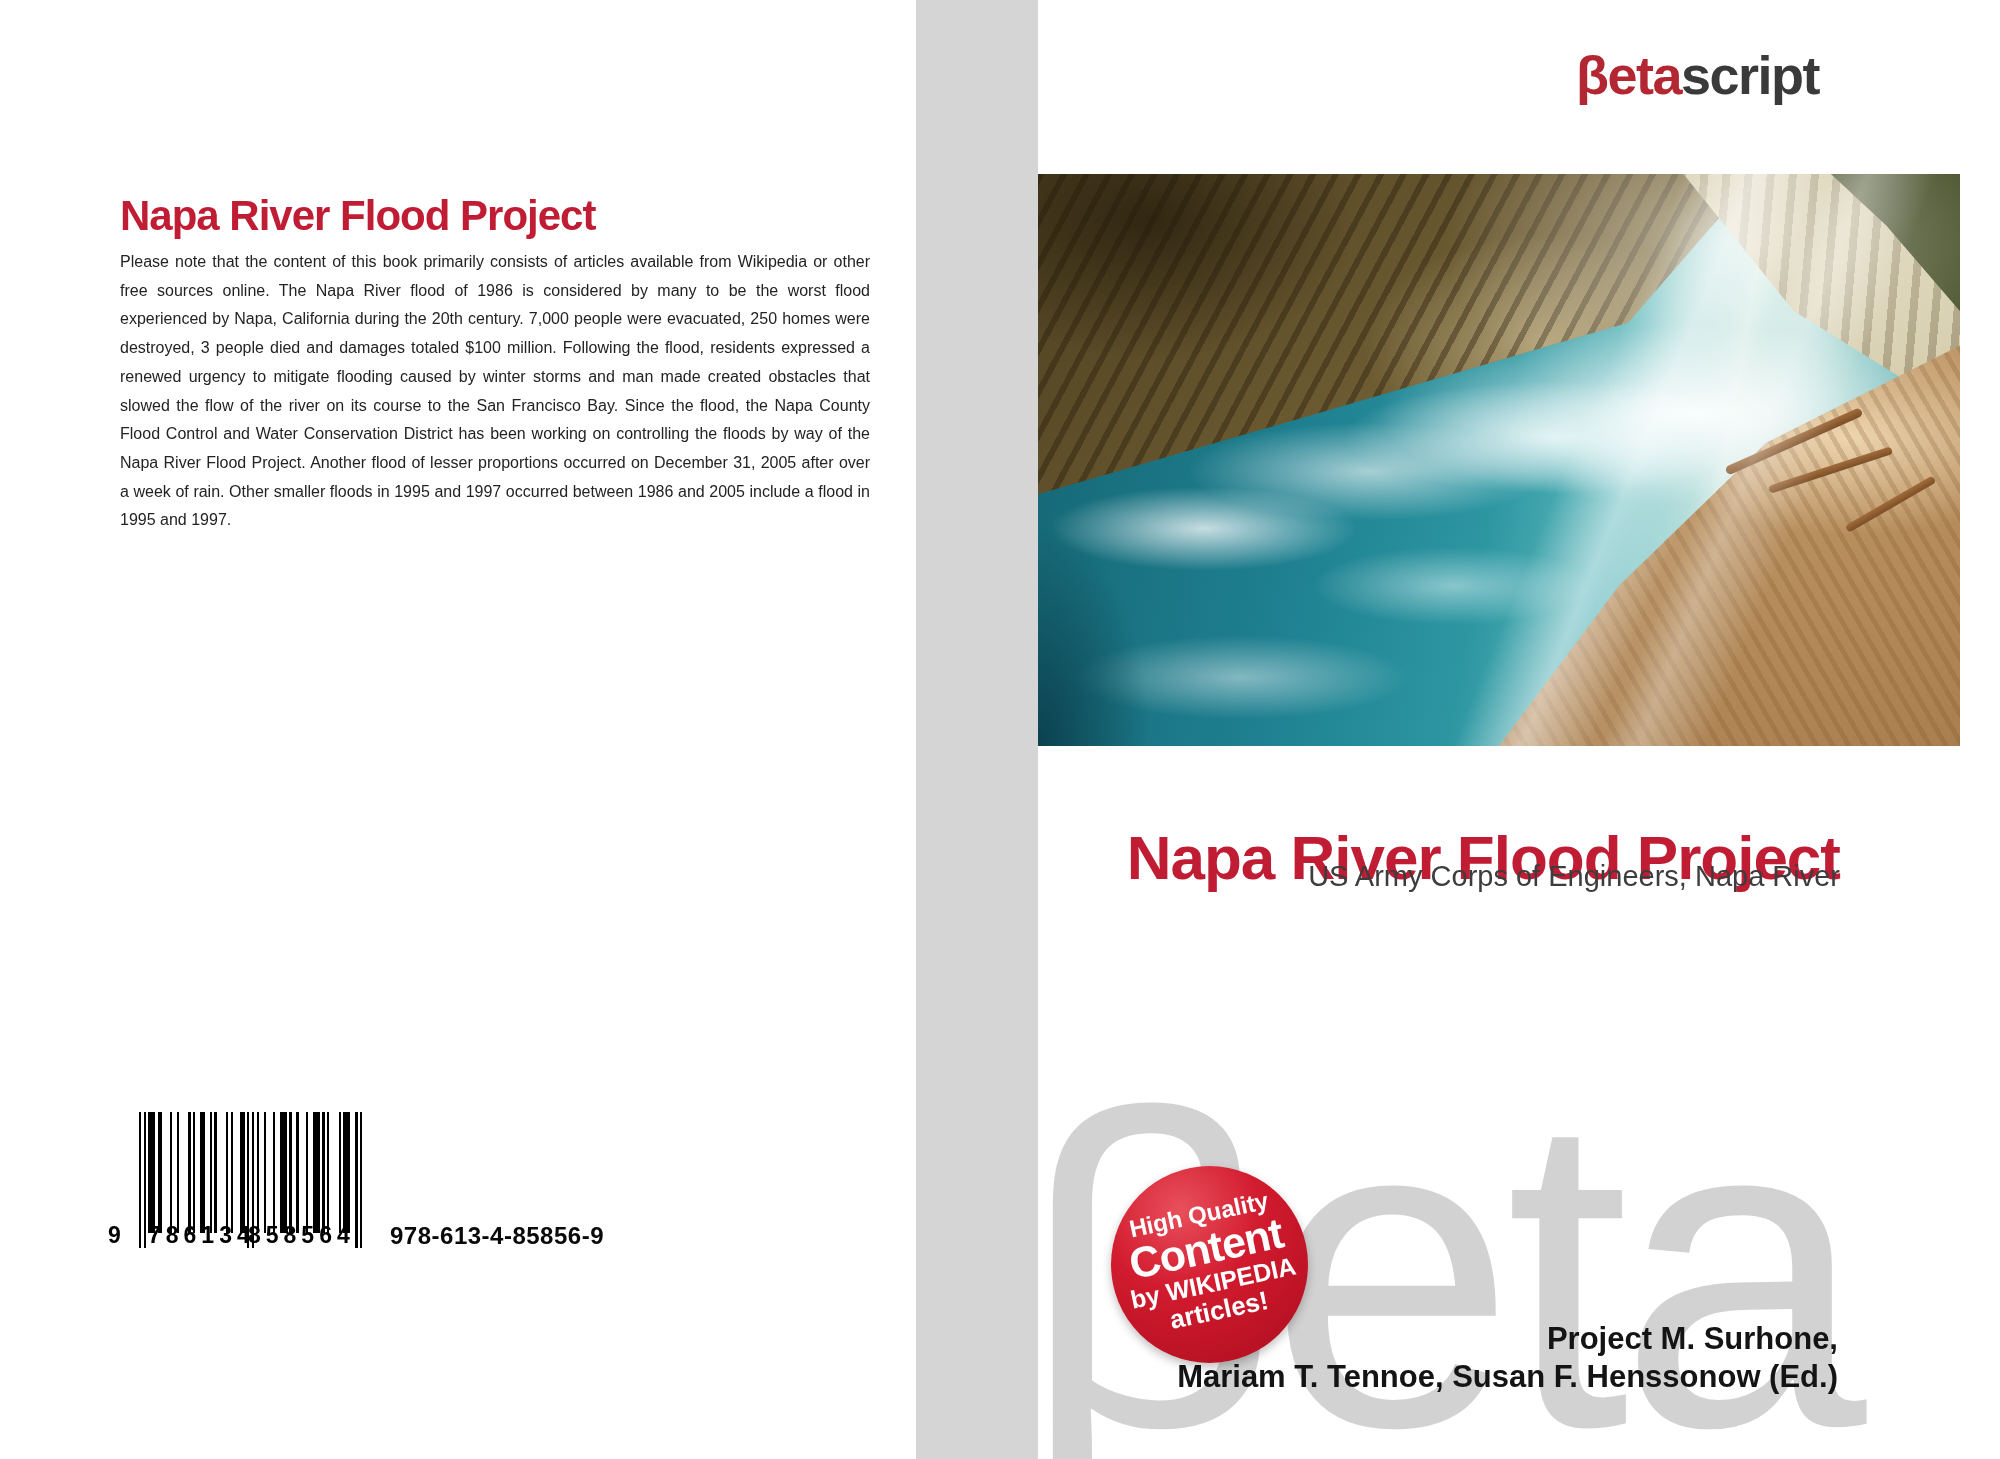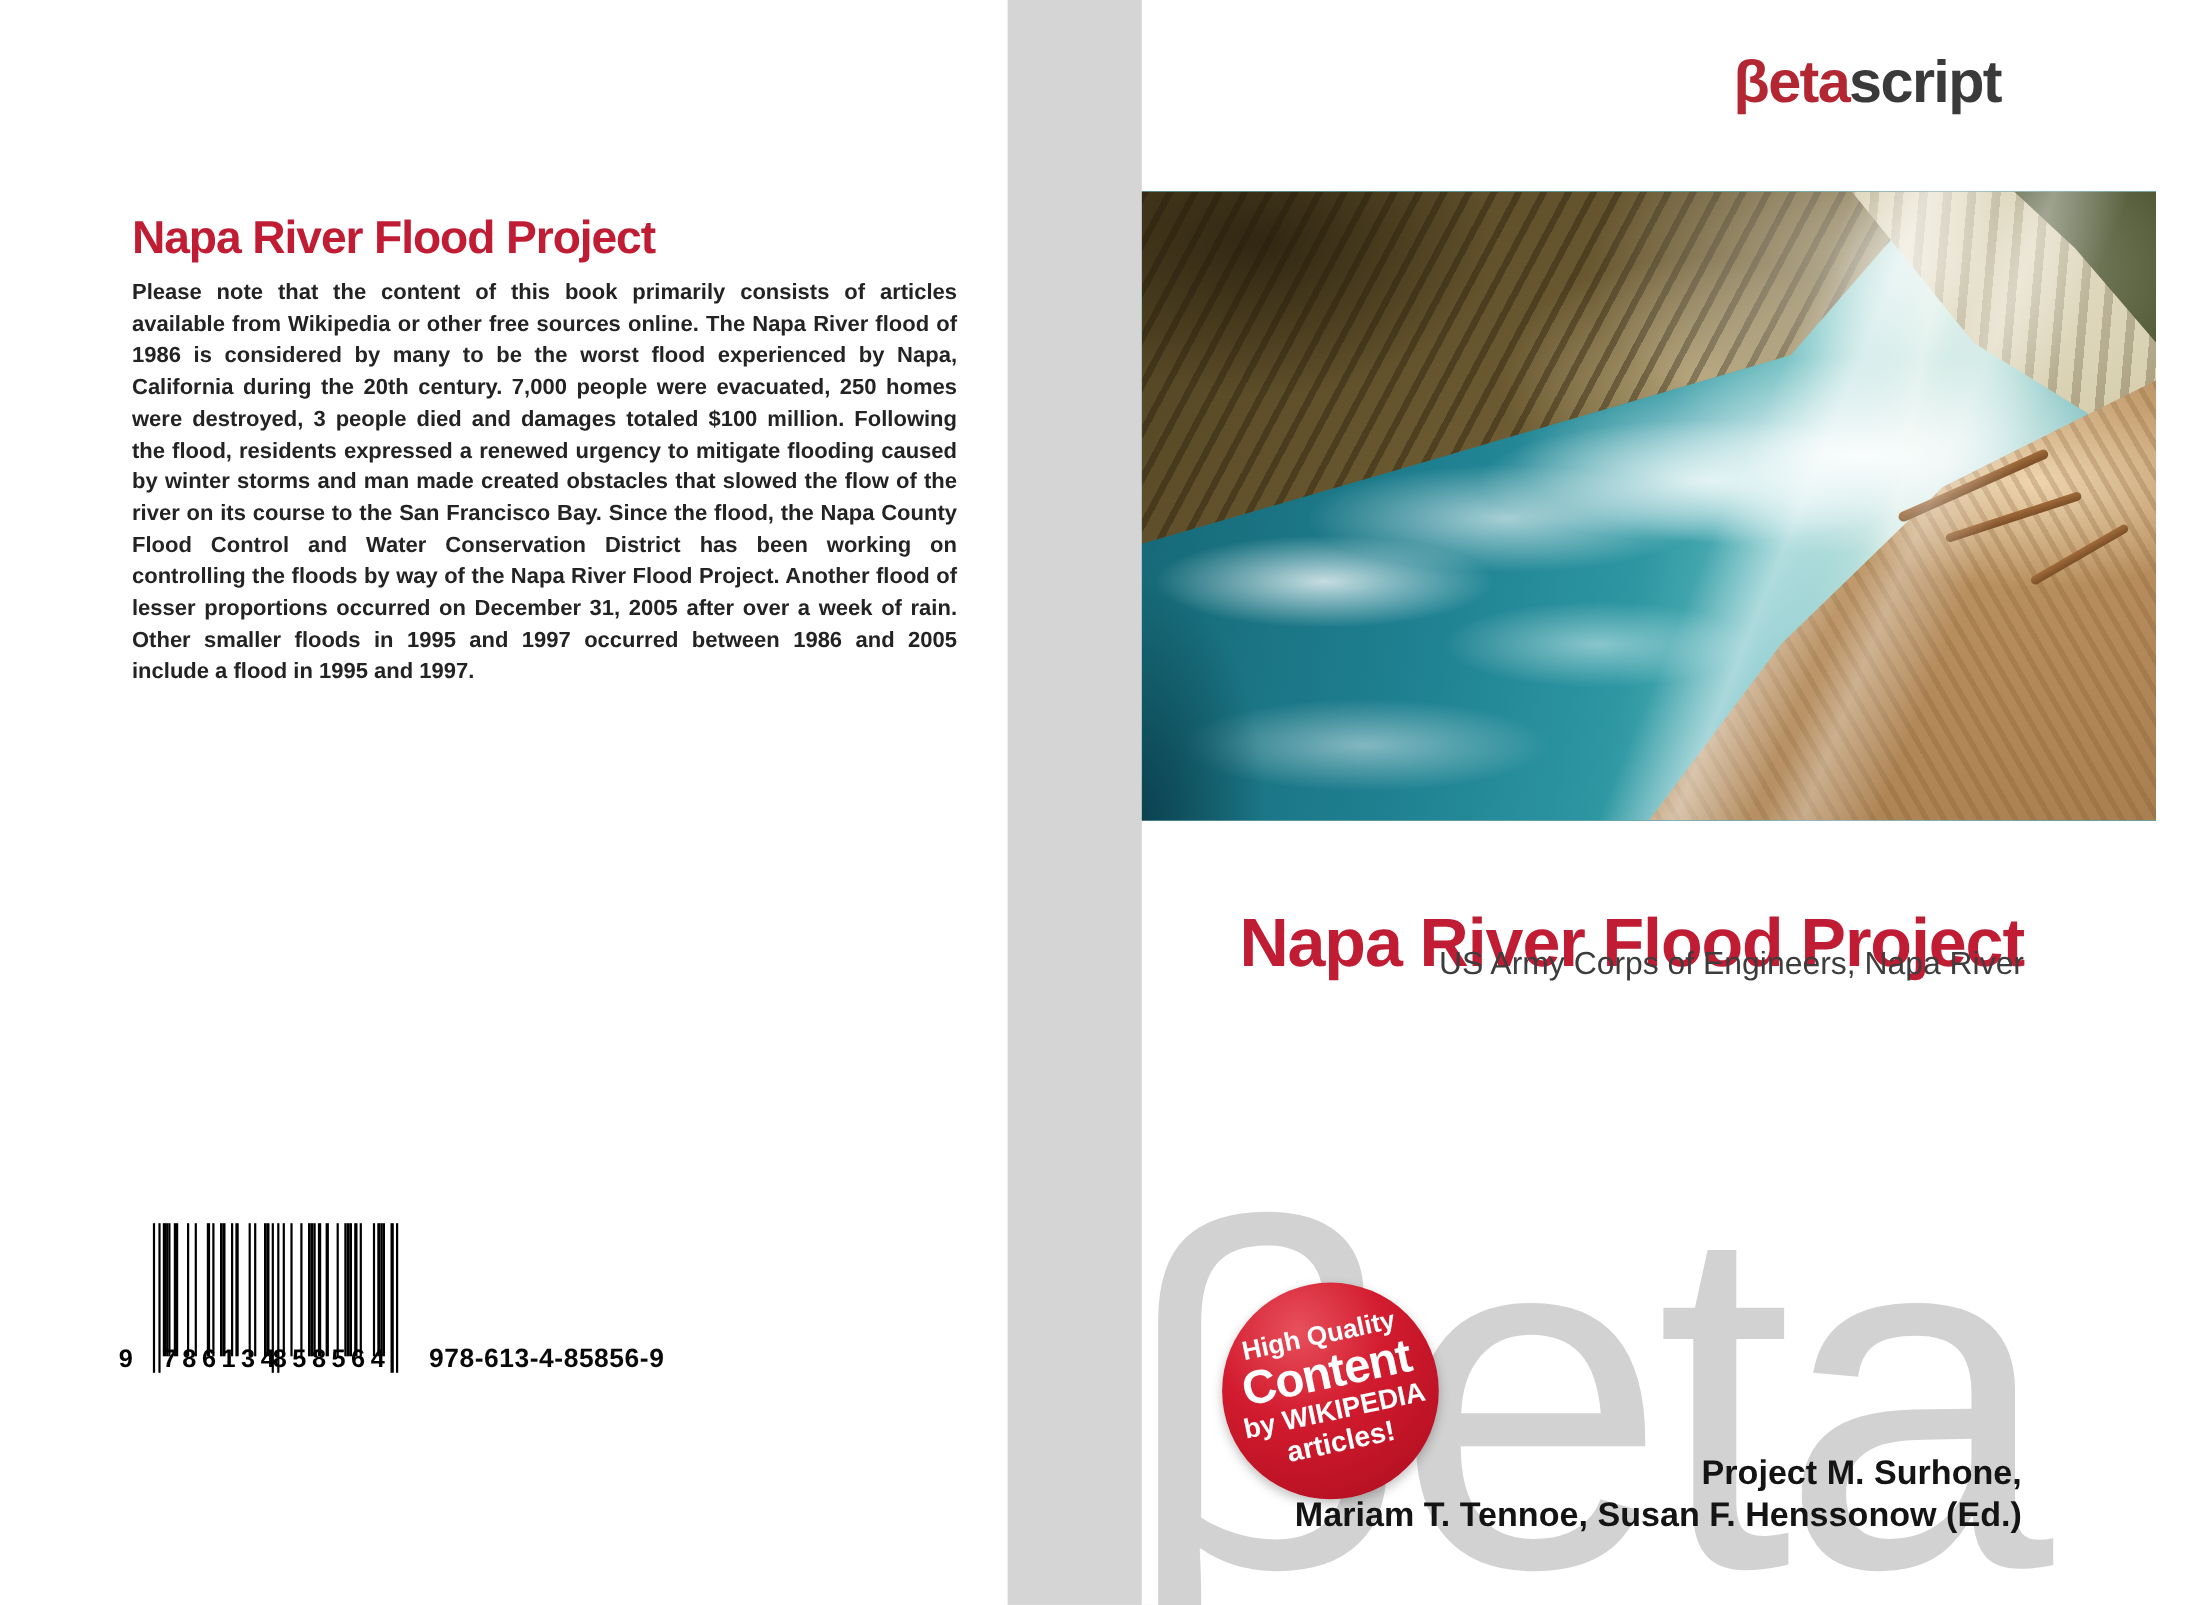--- a/index.html
+++ b/index.html
@@ -17,22 +17,22 @@
   }
 
   
   .back-cover{position:absolute;left:0;top:0;width:916px;height:1459px;background:#ffffff;}
   .back-title{
     position:absolute;left:120px;top:164px;
     font-size:42px;font-weight:bold;letter-spacing:-1px;color:var(--accent-red);white-space:nowrap;
   }
   .back-description{
     position:absolute;left:120px;top:232px;width:750px;
-    font-size:20px;line-height:28.7px;color:var(--text-dark);
-    text-align:justify;text-justify:inter-word;font-weight:bold;
+    font-size:16px;line-height:28.7px;color:var(--text-dark);
+    text-align:justify;text-justify:inter-word;
   }
   
   .barcode-block{position:absolute;left:100px;top:1100px;width:560px;height:170px;}
   .barcode-bars{position:absolute;left:39px;top:12px;width:224px;height:136px;}
   .barcode-bars .bar{position:absolute;top:0;background:#000;}
   .barcode-digit{position:absolute;font-weight:bold;color:#000;font-size:23px;top:122px;}
   .digit-lead{left:8px;}
   .digit-group{width:99px;text-align:center;letter-spacing:5px;}
   .digit-g1{left:48px;}
   .digit-g2{left:148px;}

